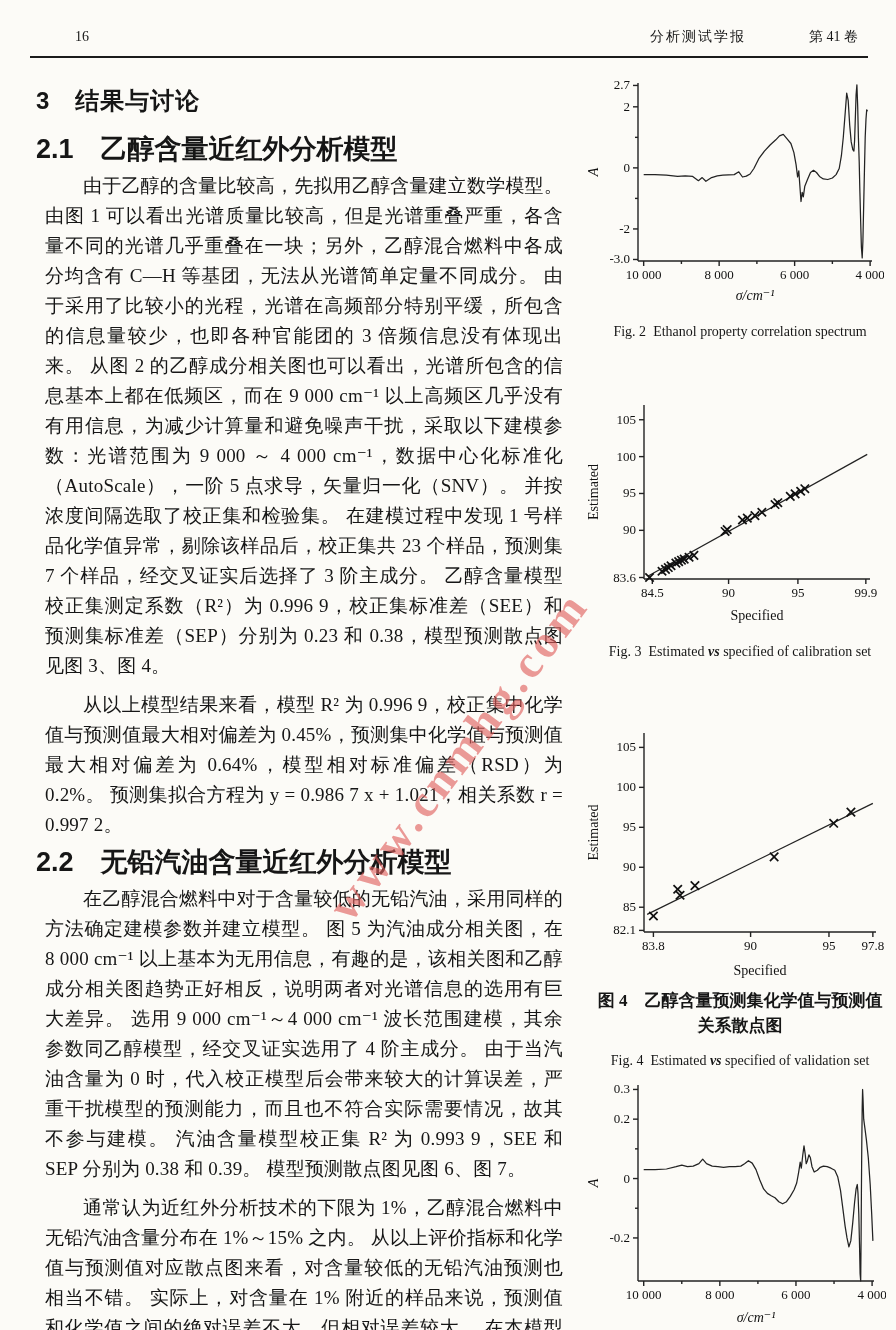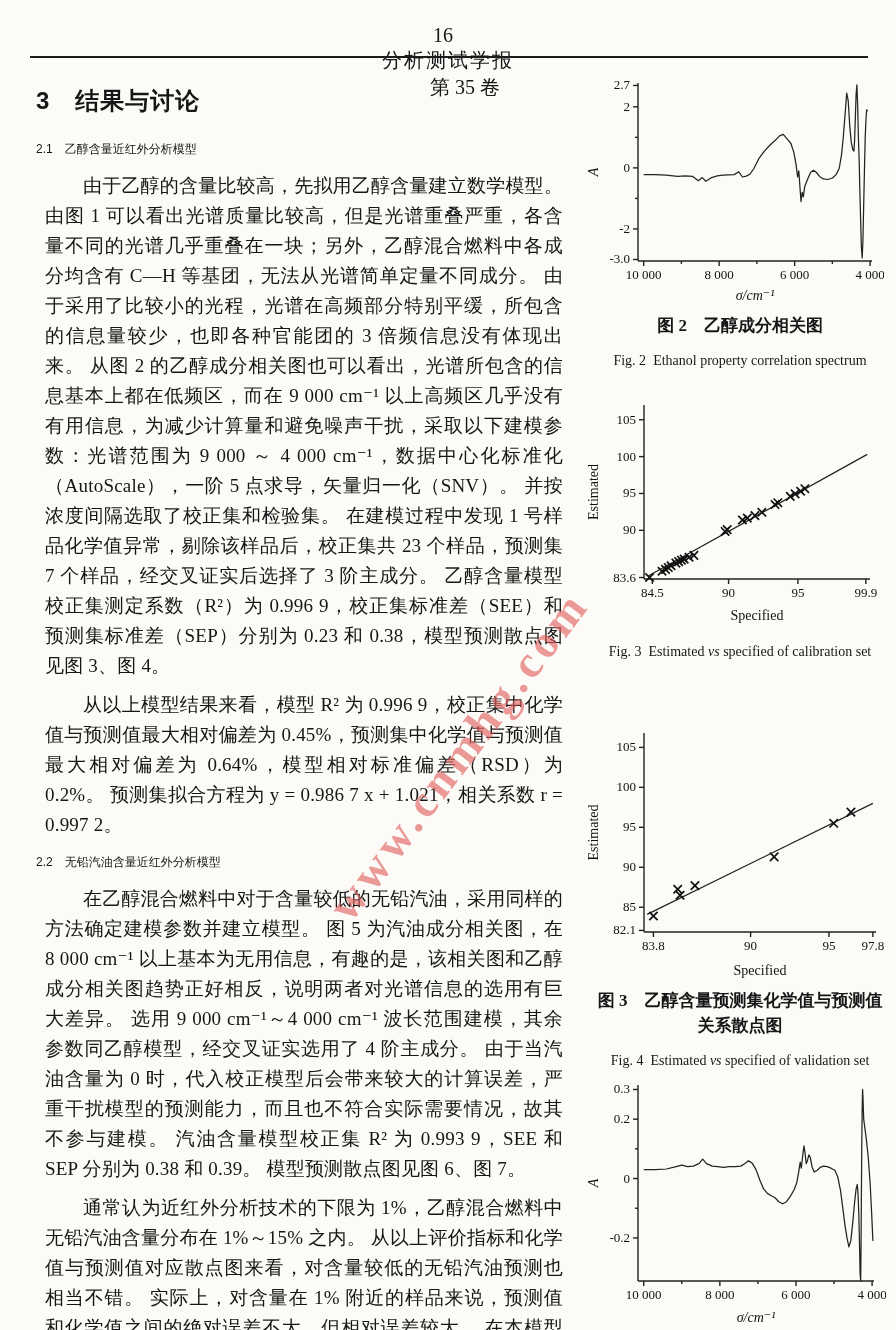--- a/index.html
+++ b/index.html
@@ -4,48 +4,48 @@
 <style>
   html,body{margin:0;padding:0;}
   body{
     width:896px;height:1330px;overflow:hidden;position:relative;
     background:#fcfbf7;color:#161616;
     font-family:"Liberation Serif","DejaVu Serif",serif;
   }
   
   .pg-header{
     position:absolute;left:30px;top:24px;width:836px;height:26px;
-    display:flex;align-items:center;font-size:20px;flex-direction:column;
+    display:flex;align-items:center;font-size:14px;
   }
   .pg-header .pg-num{width:120px;padding-left:45px;box-sizing:border-box;}
   .pg-header .pg-journal{flex:1;text-align:right;letter-spacing:2px;}
   .pg-header .pg-vol{width:120px;text-align:right;padding-right:8px;box-sizing:border-box;}
   .pg-rule{position:absolute;left:30px;top:56px;width:838px;height:2px;background:#1b1b1b;}
   
   .left-col{
     position:absolute;left:36px;top:78px;width:536px;
     font-size:19px;line-height:30px;text-align:justify;
   }
   .h1{font-size:24px;font-weight:bold;line-height:30px;margin:8px 0 20px 0;
       font-family:"Liberation Sans","DejaVu Sans",sans-serif;letter-spacing:1px;}
-  .h2{font-size:12px;font-weight:normal;line-height:26px;margin:6px 0 8px 0;
+  .h2{font-size:27px;font-weight:bold;line-height:26px;margin:6px 0 8px 0;
       font-family:"Liberation Sans","DejaVu Sans",sans-serif;}
   .para{margin:9px;text-indent:2em;letter-spacing:0.2px;}
   
   .right-col{position:absolute;left:586px;top:75px;width:308px;}
   .fig-block{position:absolute;left:0;width:308px;}
   .fig2-block{top:0;}
   .fig3-block{top:322px;}
   .fig4-block{top:650px;}
   .fig5-block{top:1002px;}
   .chart-mount{display:block;}
   .cap-zh{font-weight:bold;font-size:17px;line-height:25px;text-align:center;
           width:292px;margin:4px auto 0;}
   .cap-en{font-size:14px;line-height:22px;text-align:center;width:266px;margin:12px auto 0;}
-  .cap-en i{font-style:italic;}
+  .cap-en i{font-style:italic;font-weight:bold;}
   
   .ax{stroke:#222;stroke-width:1.4;fill:none;}
   .curve{fill:none;stroke:#232323;stroke-width:1.25;stroke-linejoin:round;}
   .mark{stroke:#101010;stroke-width:1.7;}
   .tick{font-family:"Liberation Serif","DejaVu Serif",serif;font-size:13px;fill:#111;}
   .alabel{font-family:"Liberation Serif","DejaVu Serif",serif;font-size:14px;fill:#111;}
   .it{font-style:italic;}
   
   .watermark{
     position:absolute;left:338px;top:888px;z-index:6;pointer-events:none;
@@ -54,21 +54,21 @@
     opacity:0.62;white-space:nowrap;
     font-family:"Liberation Serif","DejaVu Serif",serif;
   }
 </style>
 </head>
 <body>
 
 <div class="pg-header">
   <span class="pg-num">16</span>
   <span class="pg-journal">分析测试学报</span>
-  <span class="pg-vol">第 35 卷</span>
+  <span class="pg-vol">第 41 卷</span>
 </div>
 <div class="pg-rule"></div>
 
 <div class="left-col">
   <div class="h1">3　结果与讨论</div>
   <div class="h2">2.1　乙醇含量近红外分析模型</div>
   <p class="para">由于乙醇的含量比较高，先拟用乙醇含量建立数学模型。由图 1 可以看出光谱质量比较高，但是光谱重叠严重，各含量不同的光谱几乎重叠在一块；另外，乙醇混合燃料中各成分均含有 C—H 等基团，无法从光谱简单定量不同成分。 由于采用了比较小的光程，光谱在高频部分特别平缓，所包含的信息量较少，也即各种官能团的 3 倍频信息没有体现出来。 从图 2 的乙醇成分相关图也可以看出，光谱所包含的信息基本上都在低频区，而在 9 000 cm⁻¹ 以上高频区几乎没有有用信息，为减少计算量和避免噪声干扰，采取以下建模参数：光谱范围为 9 000 ～ 4 000 cm⁻¹，数据中心化标准化（AutoScale），一阶 5 点求导，矢量归一化（SNV）。 并按浓度间隔选取了校正集和检验集。 在建模过程中发现 1 号样品化学值异常，剔除该样品后，校正集共 23 个样品，预测集 7 个样品，经交叉证实后选择了 3 阶主成分。 乙醇含量模型校正集测定系数（R²）为 0.996 9，校正集标准差（SEE）和预测集标准差（SEP）分别为 0.23 和 0.38，模型预测散点图见图 3、图 4。</p>
   <p class="para">从以上模型结果来看，模型 R² 为 0.996 9，校正集中化学值与预测值最大相对偏差为 0.45%，预测集中化学值与预测值最大相对偏差为 0.64%，模型相对标准偏差（RSD）为 0.2%。 预测集拟合方程为 y = 0.986 7 x + 1.021，相关系数 r = 0.997 2。</p>
   <div class="h2">2.2　无铅汽油含量近红外分析模型</div>
   <p class="para">在乙醇混合燃料中对于含量较低的无铅汽油，采用同样的方法确定建模参数并建立模型。 图 5 为汽油成分相关图，在 8 000 cm⁻¹ 以上基本为无用信息，有趣的是，该相关图和乙醇成分相关图趋势正好相反，说明两者对光谱信息的选用有巨大差异。 选用 9 000 cm⁻¹～4 000 cm⁻¹ 波长范围建模，其余参数同乙醇模型，经交叉证实选用了 4 阶主成分。 由于当汽油含量为 0 时，代入校正模型后会带来较大的计算误差，严重干扰模型的预测能力，而且也不符合实际需要情况，故其不参与建模。 汽油含量模型校正集 R² 为 0.993 9，SEE 和 SEP 分别为 0.38 和 0.39。 模型预测散点图见图 6、图 7。</p>
@@ -102,21 +102,20 @@
           <line x1="47" y1="153.94168096054887" x2="52" y2="153.94168096054887" class="ax"></line>
           <text x="44" y="157.94168096054887" class="tick" text-anchor="end">-2</text>
           <line x1="47" y1="184.47341337907372" x2="52" y2="184.47341337907372" class="ax"></line>
           <text x="44" y="188.47341337907372" class="tick" text-anchor="end">-3.0</text>
           <line x1="49" y1="62.34648370497426" x2="52" y2="62.34648370497426" class="ax"></line>
           <line x1="49" y1="123.40994854202401" x2="52" y2="123.40994854202401" class="ax"></line>
           <polyline points="57.7,99.6 69.0,99.6 80.3,100.2 91.6,101.4 99.2,100.8 106.7,101.4 112.4,105.7 116.2,102.6 119.9,106.3 125.6,102.6 131.3,100.8 136.9,100.2 142.6,99.9 148.2,99.6 152.8,96.8 156.5,102.0 160.3,101.1 164.1,99.0 167.9,93.5 172.8,83.7 178.4,76.1 184.1,70.0 189.8,64.8 193.5,60.8 197.3,59.3 201.1,63.9 204.9,68.5 207.9,77.6 210.1,89.8 211.6,102.0 212.8,95.9 213.9,111.2 215.0,126.5 216.2,117.3 217.3,121.9 218.8,111.2 221.5,104.5 224.5,97.5 227.5,95.3 230.5,97.5 233.5,101.4 237.3,103.9 241.8,104.5 246.4,103.0 250.1,99.6 253.2,93.5 255.4,80.7 257.3,62.3 259.2,37.9 260.7,18.1 262.2,25.7 263.7,50.1 265.2,66.9 266.8,74.6 267.9,76.1 268.6,65.4 269.4,41.0 270.1,19.6 270.9,9.8 271.7,31.8 272.4,62.3 273.2,86.8 273.9,117.3 274.7,147.8 275.4,172.3 276.2,182.9 276.9,166.2 277.7,129.5 278.5,92.9 279.2,62.3 280.0,44.0 280.7,34.9 281.5,36.4" class="curve"></polyline>
           <text x="169" y="225" class="alabel it" text-anchor="middle">σ/cm⁻¹</text>
           <text class="alabel it" text-anchor="middle" transform="translate(12,97) rotate(-90)">A</text>
         </svg></div>
-    <div class="cap-zh">图 2　乙醇成分相关图</div>
     <div class="cap-en">
       <span>Fig. 2</span>&nbsp;&nbsp;<span>Ethanol property correlation spectrum</span> <i></i> <span></span>
     </div>
   </div>
 
   <div class="fig-block fig3-block">
     <div class="chart-mount"><svg width="300" height="228" viewBox="0 0 300 228">
           <line x1="58" y1="8" x2="58" y2="182" class="ax"></line>
           <line x1="58" y1="182" x2="284" y2="182" class="ax"></line>
           <line x1="66.3190184049079" y1="182" x2="66.3190184049079" y2="187" class="ax"></line>
@@ -227,21 +226,21 @@
           <line x1="104.74594594594595" y1="164.84658634538152" x2="113.14594594594595" y2="156.44658634538155" class="mark"></line>
           <line x1="183.9081081081081" y1="127.67550200803218" x2="192.3081081081081" y2="136.07550200803217" class="mark"></line>
           <line x1="183.9081081081081" y1="136.07550200803217" x2="192.3081081081081" y2="127.67550200803218" class="mark"></line>
           <line x1="243.47567567567563" y1="94.10923694779117" x2="251.8756756756756" y2="102.50923694779118" class="mark"></line>
           <line x1="243.47567567567563" y1="102.50923694779118" x2="251.8756756756756" y2="94.10923694779117" class="mark"></line>
           <line x1="260.718918918919" y1="82.9204819277108" x2="269.11891891891895" y2="91.3204819277108" class="mark"></line>
           <line x1="260.718918918919" y1="91.3204819277108" x2="269.11891891891895" y2="82.9204819277108" class="mark"></line>
           <text x="174" y="250" class="alabel" text-anchor="middle">Specified</text>
           <text class="alabel" text-anchor="middle" transform="translate(12,107.5) rotate(-90)">Estimated</text>
         </svg></div>
-    <div class="cap-zh">图 3　乙醇含量预测集化学值与预测值关系散点图</div>
+    <div class="cap-zh">图 4　乙醇含量预测集化学值与预测值关系散点图</div>
     <div class="cap-en">
       <span>Fig. 4</span>&nbsp;&nbsp;<span>Estimated</span> <i>vs</i> <span>specified of validation set</span>
     </div>
   </div>
 
   <div class="fig-block fig5-block">
     <div class="chart-mount"><svg width="300" height="250" viewBox="0 0 300 250">
           <line x1="52" y1="8" x2="52" y2="204" class="ax"></line>
           <line x1="52" y1="204" x2="288" y2="204" class="ax"></line>
           <line x1="57.70967741935484" y1="204" x2="57.70967741935484" y2="209" class="ax"></line>

